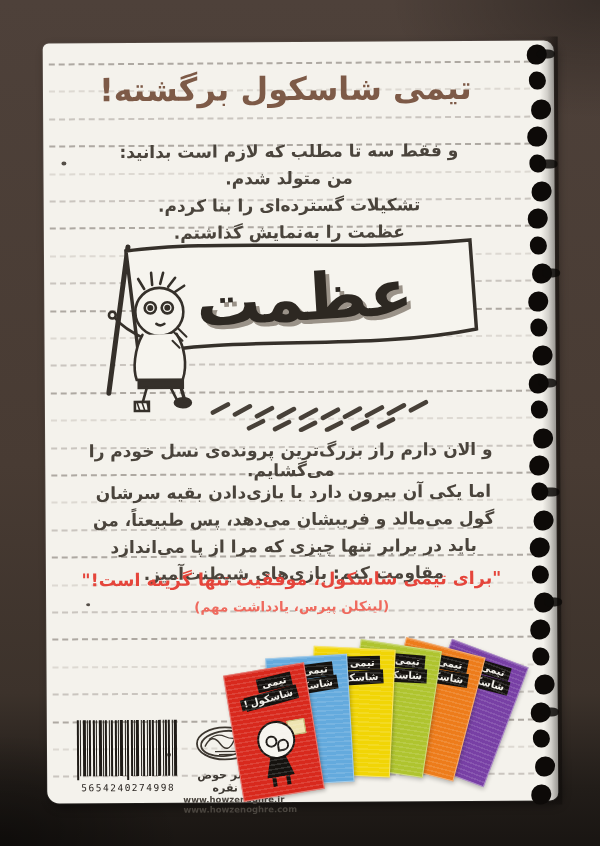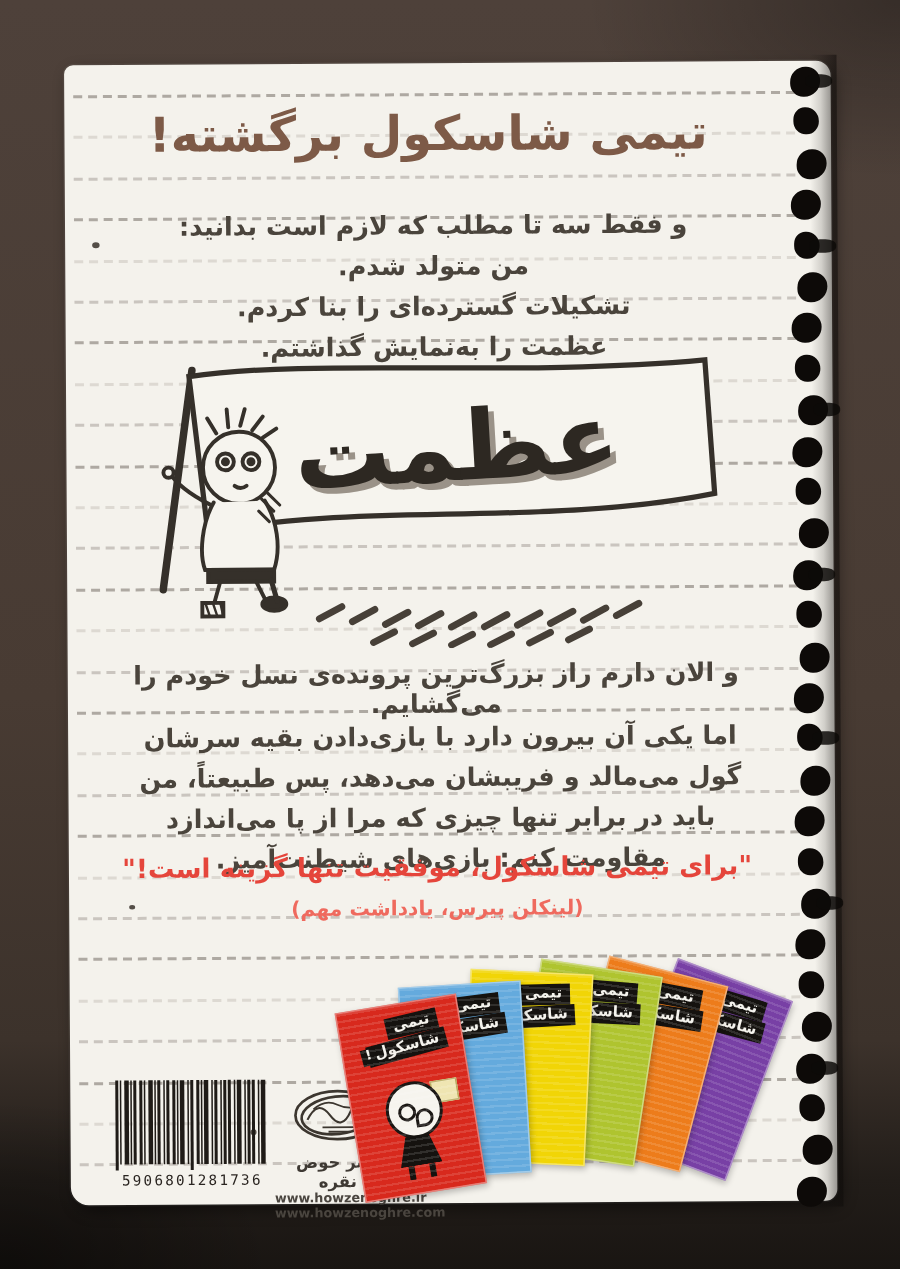--- a/index.html
+++ b/index.html
@@ -238,21 +238,21 @@
         <rect x="74" y="1" width="2" height="56" fill="#1f1b17"></rect>
         <rect x="77" y="1" width="2" height="56" fill="#1f1b17"></rect>
         <rect x="81" y="1" width="1" height="56" fill="#1f1b17"></rect>
         <rect x="83" y="1" width="3" height="56" fill="#1f1b17"></rect>
         <rect x="88" y="1" width="1" height="56" fill="#1f1b17"></rect>
         <rect x="90" y="1" width="2" height="56" fill="#1f1b17"></rect>
         <rect x="93" y="1" width="2" height="56" fill="#1f1b17"></rect>
         <rect x="97" y="1" width="1" height="56" fill="#1f1b17"></rect>
         <rect x="99" y="1" width="3" height="56" fill="#1f1b17"></rect>
       </svg>
-    <div class="digits">5906801281736</div>
+    <div class="digits">5654240274998</div>
   </div>
 
   <div class="publisher">
     <svg width="64" height="44" viewBox="0 0 64 44" style="margin:0 auto;display:block;">
       <g fill="none" stroke="#3c362f" stroke-width="1.8">
         <ellipse cx="32" cy="21" rx="28" ry="16"></ellipse>
         <ellipse cx="32" cy="21" rx="24" ry="12.5" transform="rotate(-6 32 21)"></ellipse>
         <path d="M12,24 q7,-14 15,-3 t14,-3 t13,3" stroke-width="1.4"></path>
         <path d="M16,17 q8,-7 16,-3 t18,0" stroke-width="1.2"></path>
         <path d="M22,29 h22 M26,32 h14" stroke-width="1.2"></path>

